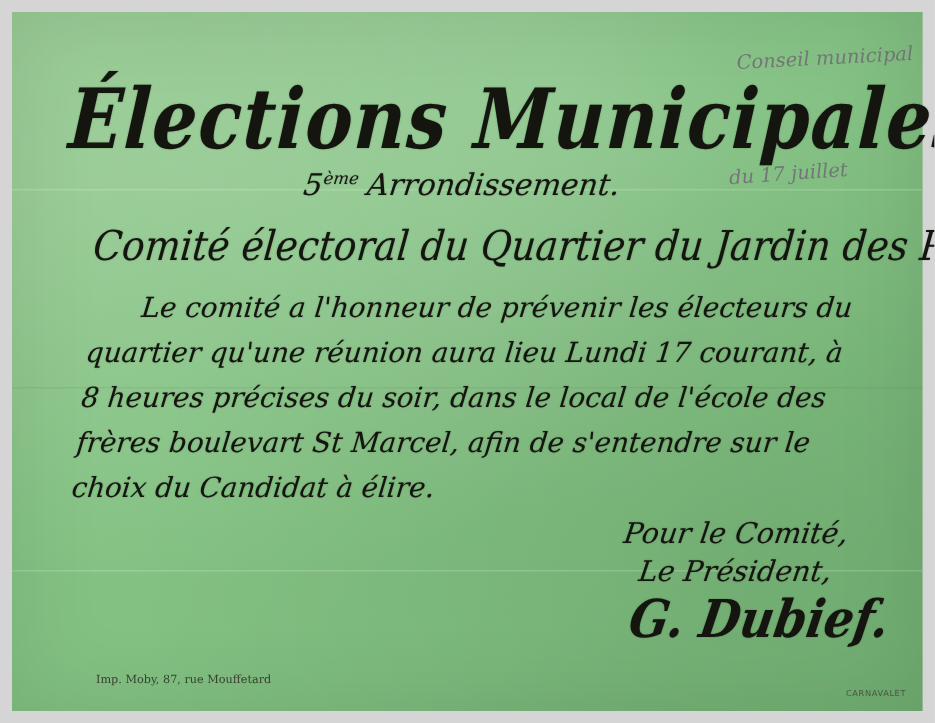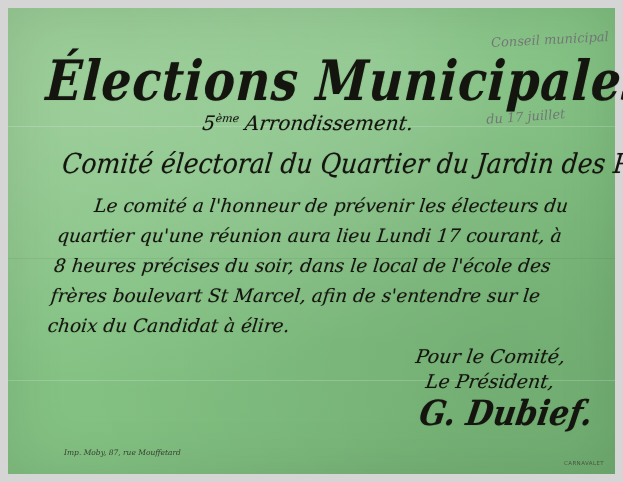--- a/index.html
+++ b/index.html
@@ -130,21 +130,20 @@
     transform: rotate(-4deg);
   }
   
   #imprint {
     position: absolute;
     left: 56px;
     top: 440px;
     font-size: 7.5px;
     color: #2a2b22;
     font-family: "DejaVu Serif", serif;
-    font-style: italic;
     opacity: 0.85;
     white-space: nowrap;
     z-index: 3;
   }
   #stamp {
     position: absolute;
     left: 556px;
     top: 452px;
     font-size: 5.5px;
     letter-spacing: 0.4px;

